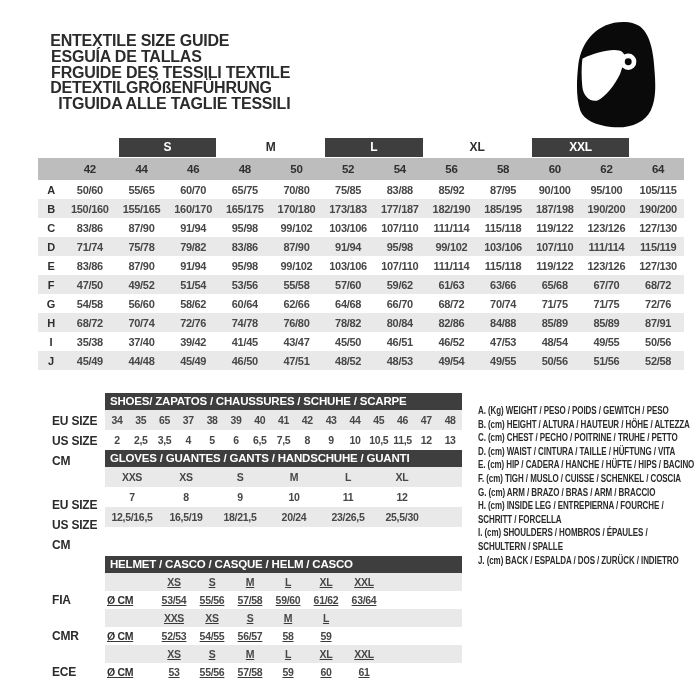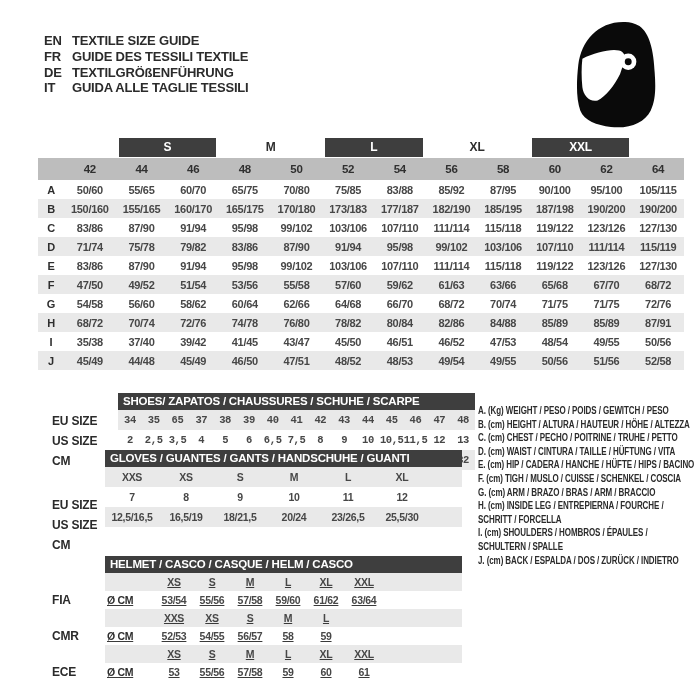--- a/index.html
+++ b/index.html
@@ -3,40 +3,40 @@
 <meta charset="utf-8">
 <style>
   * { margin:0; padding:0; box-sizing:border-box; }
   html,body { background:#fff; }
   .page {
     position:relative; width:700px; height:700px; background:#fff;
     font-family:"Liberation Sans", sans-serif; font-weight:bold;
     color:#3a3a3a; overflow:hidden;
   }
   
-  .langs { position:absolute; left:44px; top:33px; font-size:13px; line-height:15.8px; letter-spacing:-0.2px; color:#2b2b2b; }
+  .langs { position:absolute; left:44px; top:33px; font-size:16px; line-height:15.8px; letter-spacing:-0.2px; color:#2b2b2b;text-align:right; }
   .lang-row { display:flex; }
   .lang-code { width:28px; }
   
   .helmet { position:absolute; left:572px; top:20px; }
   
   .sizetable { position:absolute; left:38px; top:137px; width:646px; border-collapse:collapse; table-layout:fixed; }
   .sizetable td { text-align:center; padding:0; }
   .group-row td { height:21px; }
   .size-box { background:var(--dark,#3e3e3e); color:#fff; height:19px; line-height:19px; margin:0 3px; font-size:12px; letter-spacing:-0.2px; }
   .size-plain { font-size:12px; color:#2e2e2e; line-height:19px; }
   .num-row td { height:22px; background:var(--band,#bdbdbd); font-size:11.5px; color:#303030; letter-spacing:-0.3px; }
   .data-row td { height:19px; font-size:11px; color:#474747; letter-spacing:-0.3px; }
   .data-row td.row-label { color:#2e2e2e; }
   .data-row.shade td { background:var(--shade,#e9e9e9); }
   
   .sec { position:absolute; left:105px; width:357px; }
   .bar { height:17px; background:var(--dark,#3e3e3e); color:#fff; font-size:11.5px; line-height:17px; padding-left:5px; letter-spacing:-0.2px; white-space:nowrap; overflow:hidden; }
   
-  .srow { display:grid; grid-template-columns:repeat(15,1fr); height:20px; align-items:center; text-align:center; font-size:10.5px; letter-spacing:-0.4px; color:#474747;font-family:Liberation Mono, monospace; }
+  .srow { display:grid; grid-template-columns:repeat(15,1fr); height:20px; align-items:center; text-align:center; font-size:10.5px; letter-spacing:-0.4px; color:#474747; }
   
   .grow { display:grid; grid-template-columns:repeat(6,54px) 1fr; height:20px; align-items:center; text-align:center; font-size:10.5px; letter-spacing:-0.3px; color:#474747; }
   
   .hrow { display:grid; grid-template-columns:50px repeat(6,38px) 1fr; height:18px; align-items:center; text-align:center; font-size:10.5px; letter-spacing:-0.3px; color:#474747; }
   .hrow .unit { text-align:left; padding-left:2px; color:#2e2e2e; }
   .shade { background:var(--shade,#e9e9e9); }
   
   .side-labels { position:absolute; left:52px; font-size:12px; color:#2b2b2b; letter-spacing:-0.2px; }
   .side-labels .side-label { height:20px; line-height:20px; }
   .side-labels.tall .side-label { height:36px; line-height:18px; }
@@ -46,20 +46,24 @@
 </style>
 </head>
 <body>
 
 <div class="page" style="--dark: #3e3e3e; --band: #bdbdbd; --shade: #e9e9e9;">
 
   <div class="langs">
       <div class="lang-row">
         <span class="lang-code">EN</span>
         <span class="lang-label">TEXTILE SIZE GUIDE</span>
+      </div>
+      <div class="lang-row">
+        <span class="lang-code">ES</span>
+        <span class="lang-label">GUÍA DE TALLAS</span>
       </div>
       <div class="lang-row">
         <span class="lang-code">FR</span>
         <span class="lang-label">GUIDE DES TESSILI TEXTILE</span>
       </div>
       <div class="lang-row">
         <span class="lang-code">DE</span>
         <span class="lang-label">TEXTILGRÖßENFÜHRUNG</span>
       </div>
       <div class="lang-row">
@@ -277,21 +281,21 @@
           <td>52/58</td>
         </tr>
       </tbody>
   </table>
 
   <div class="side-labels" style="top:411px;">
       <div class="side-label">EU SIZE</div>
       <div class="side-label">US SIZE</div>
       <div class="side-label">CM</div>
     </div>
-  <div class="sec" style="top:393px;margin-left:13px;">
+  <div class="sec" style="top:393px;">
     <div class="bar">SHOES/ ZAPATOS / CHAUSSURES / SCHUHE / SCARPE</div>
     <div>
         <div class="srow shade">
           <span>34</span>
           <span>35</span>
           <span>65</span>
           <span>37</span>
           <span>38</span>
           <span>39</span>
           <span>40</span>

